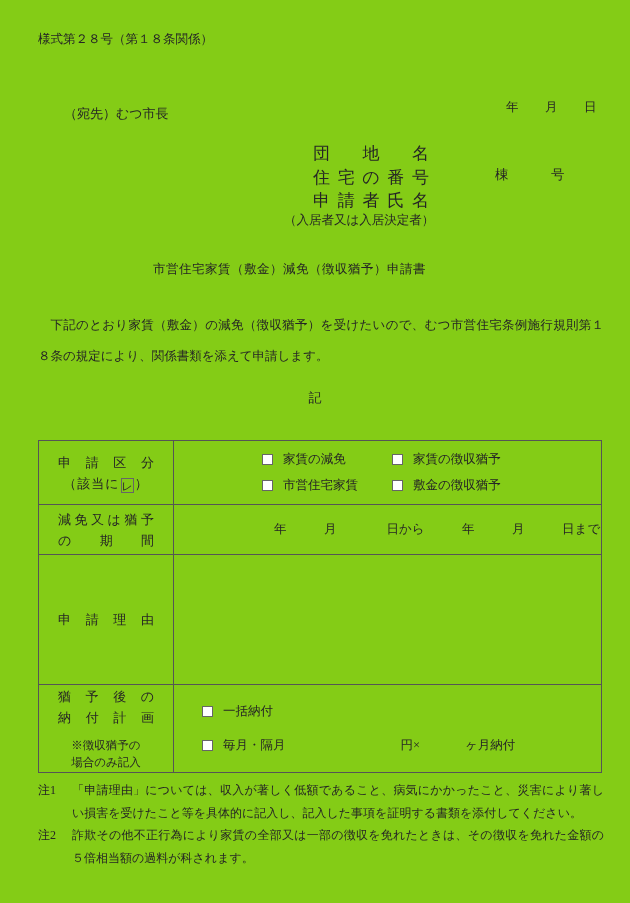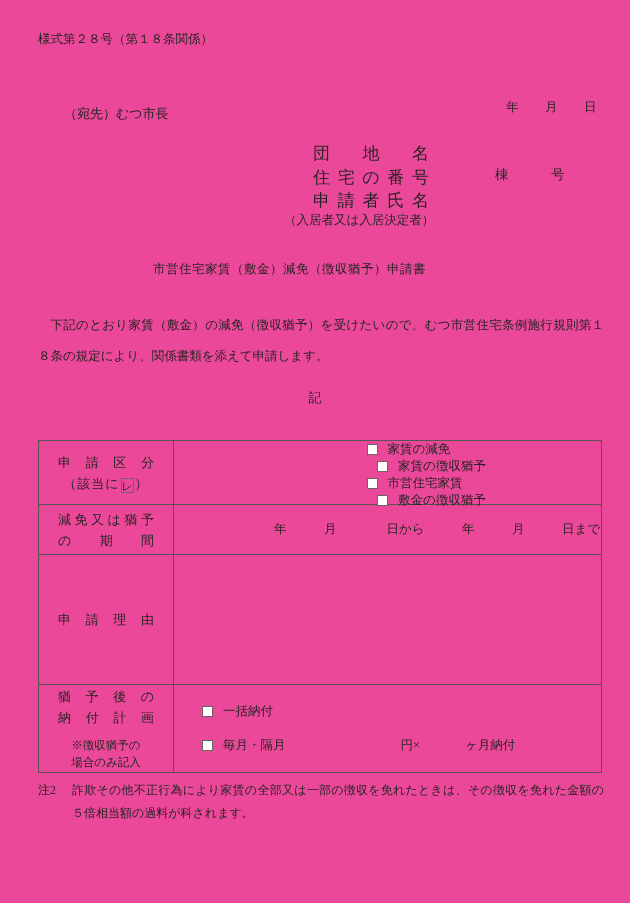--- a/index.html
+++ b/index.html
@@ -1,20 +1,20 @@
 <!DOCTYPE html>
 <html lang="ja"><head>
 <meta charset="utf-8">
 <style>
   * { margin:0; padding:0; box-sizing:border-box; }
   html,body { background:#ffffff; }
   .page {
     position:relative;
     width:630px; height:903px;
-    background:#ec4899;
+    background:#84cc16;
     color:#252525;
     font-family:"Liberation Serif","DejaVu Serif",serif;
     overflow:hidden;
   }
   .abs { position:absolute; white-space:nowrap; }
 
   .form-number { left:38px; top:31px; font-size:12.5px; }
   .date-line   { left:506px; top:67px; font-size:12.5px; letter-spacing:0.5px;margin-top:32px; }
   .addressee   { left:64px; top:105px; font-size:13px; }
 
@@ -60,21 +60,21 @@
     border:1px solid #666; background:#fff; flex:none;
   }
   .cb-box {
     display:inline-block; min-width:13px; height:15px;
     border:1px solid #666; font-size:11px; line-height:15px;
     text-align:center; letter-spacing:0; vertical-align:-2px; margin:0 1px;
   }
 
   .cat-cell { height:63px; }
   .cat-inner { display:flex; flex-direction:column; justify-content:space-evenly; height:63px; padding-left:88px; }
-  .opt-row { display:flex; align-items:center;flex-direction:column; }
+  .opt-row { display:flex; align-items:center; }
   .opt { display:flex; align-items:center; gap:10px; width:130px; }
   .opt.second { width:auto; }
 
   .period-cell { height:50px; }
   .period-val { padding-left:100px; font-size:12.5px; }
 
   .reason-cell { height:130px; }
   .reason-area { height:128px; }
 
   .plan-cell { height:87px; }
@@ -188,18 +188,22 @@
             <span class="months">ヶ月納付</span>
           </div>
         </div>
       </td>
     </tr>
   </tbody>
     </table>
 
   <div class="notes">
     <div class="note">
+      <span class="note-num">注1</span>
+      <span>「申請理由」については、収入が著しく低額であること、病気にかかったこと、災害により著しい損害を受けたこと等を具体的に記入し、記入した事項を証明する書類を添付してください。</span>
+    </div>
+    <div class="note">
       <span class="note-num">注2</span>
       <span>詐欺その他不正行為により家賃の全部又は一部の徴収を免れたときは、その徴収を免れた金額の５倍相当額の過料が科されます。</span>
     </div>
   </div>
 
 </div>
 
 </body></html>

